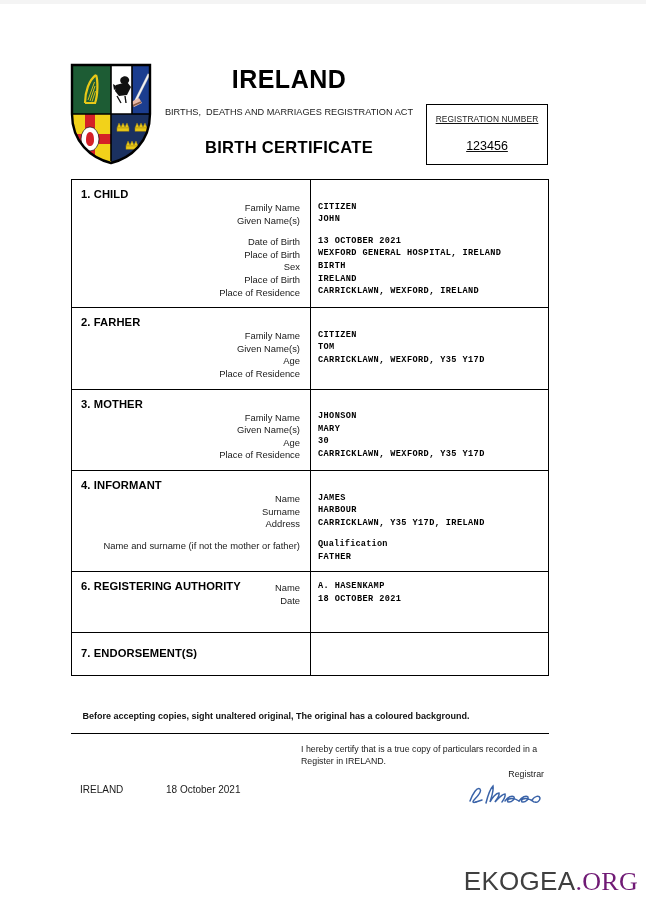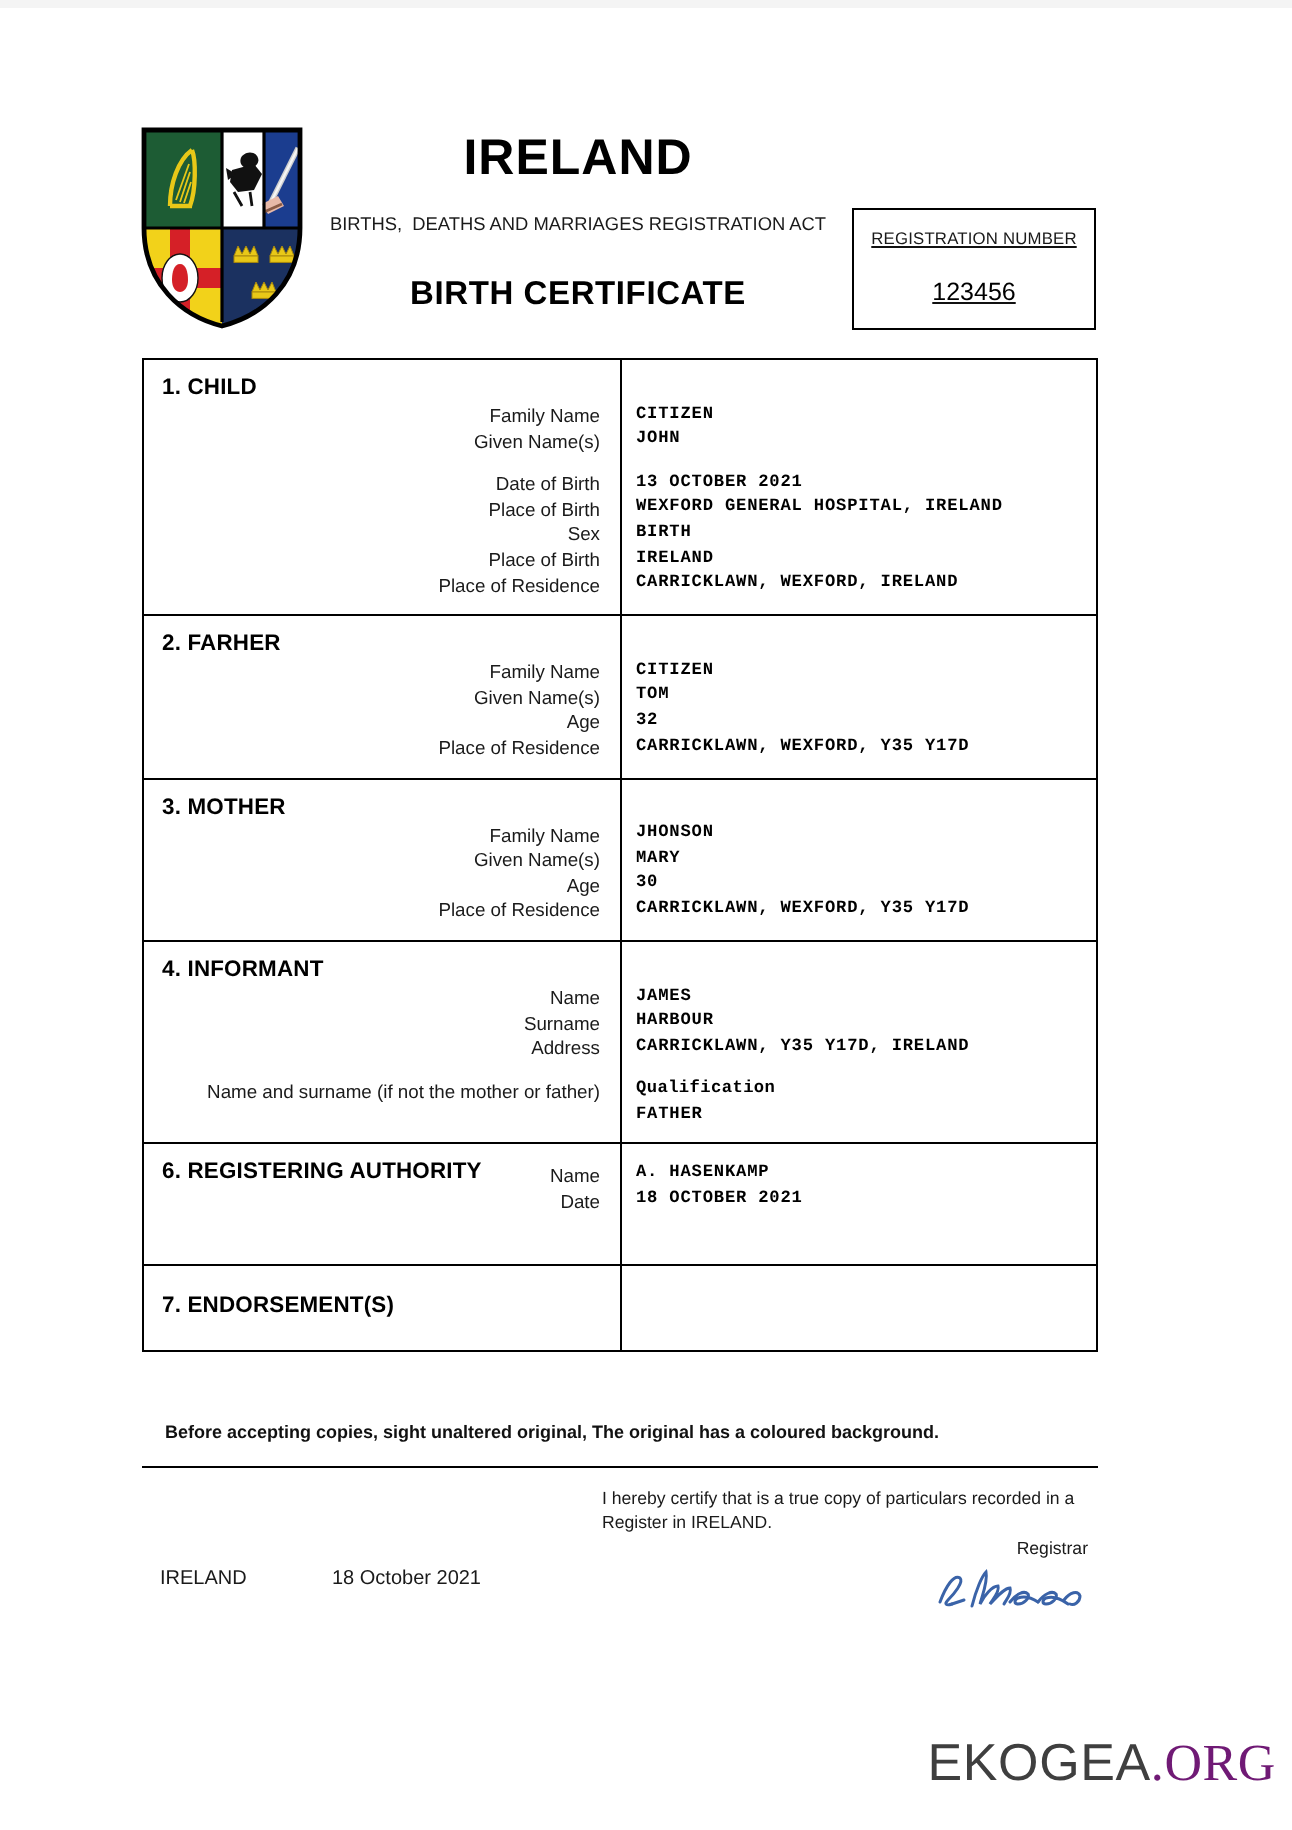--- a/index.html
+++ b/index.html
@@ -342,21 +342,20 @@
           <div class="lbl">Family Name</div>
           <div class="lbl">Given Name(s)</div>
           <div class="lbl">Age</div>
           <div class="lbl">Place of Residence</div>
         </div>
       </div>
       <div class="sec-right">
         <div class="val" style="visibility:hidden">.</div>
         <div class="val">CITIZEN</div>
         <div class="val">TOM</div>
-        <div class="val">32</div>
         <div class="val">CARRICKLAWN, WEXFORD, Y35 Y17D</div>
       </div>
     </div>
 
     <div class="sec">
       <div class="sec-left">
         <div class="sec-title">3. MOTHER</div>
         <div class="lbl-list">
           <div class="lbl">Family Name</div>
           <div class="lbl">Given Name(s)</div>

